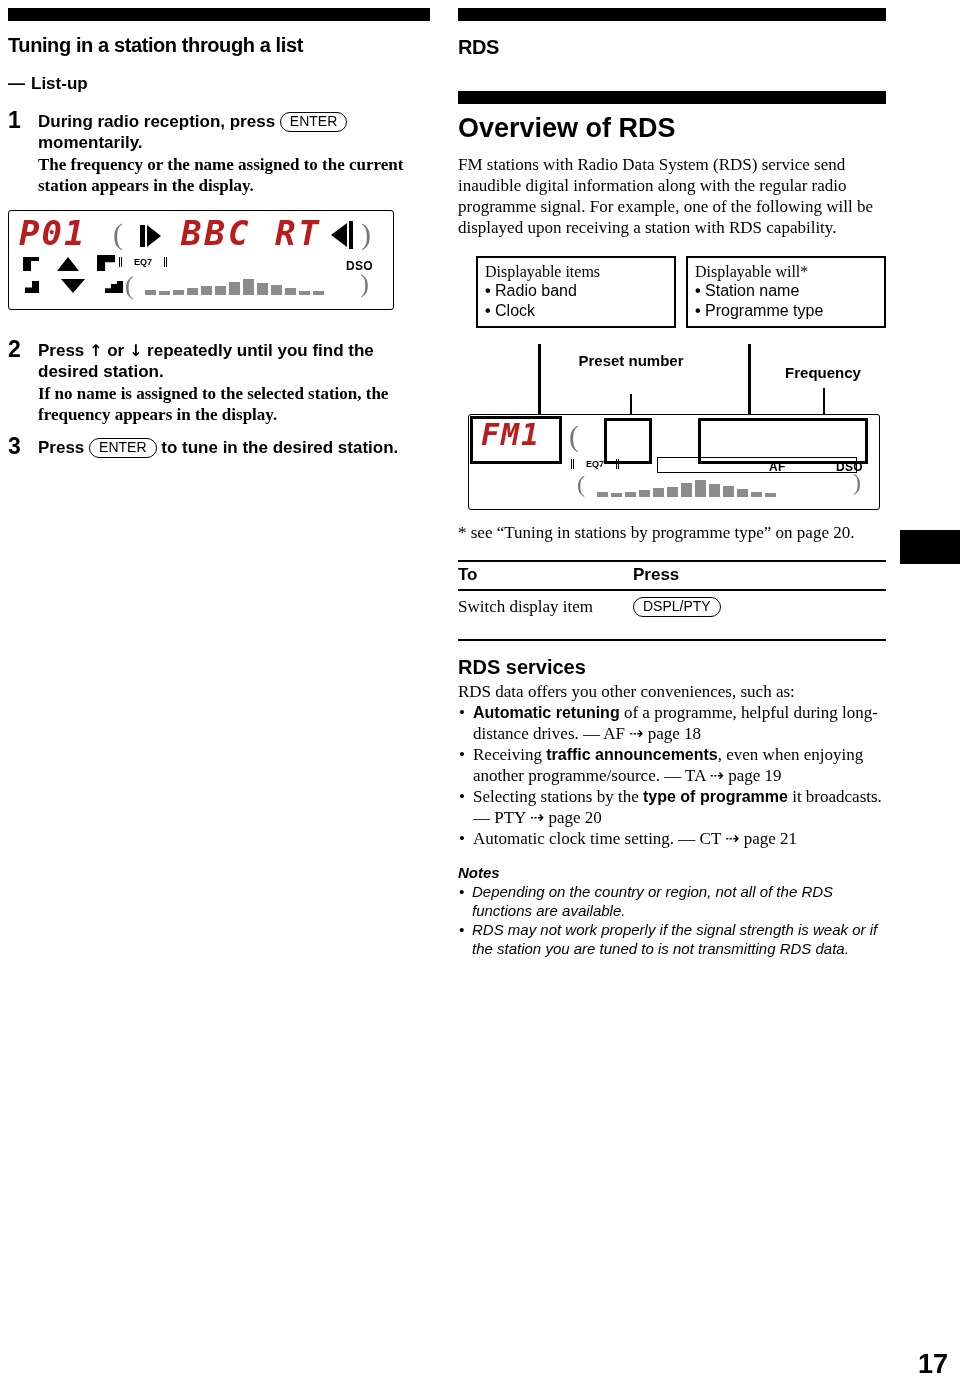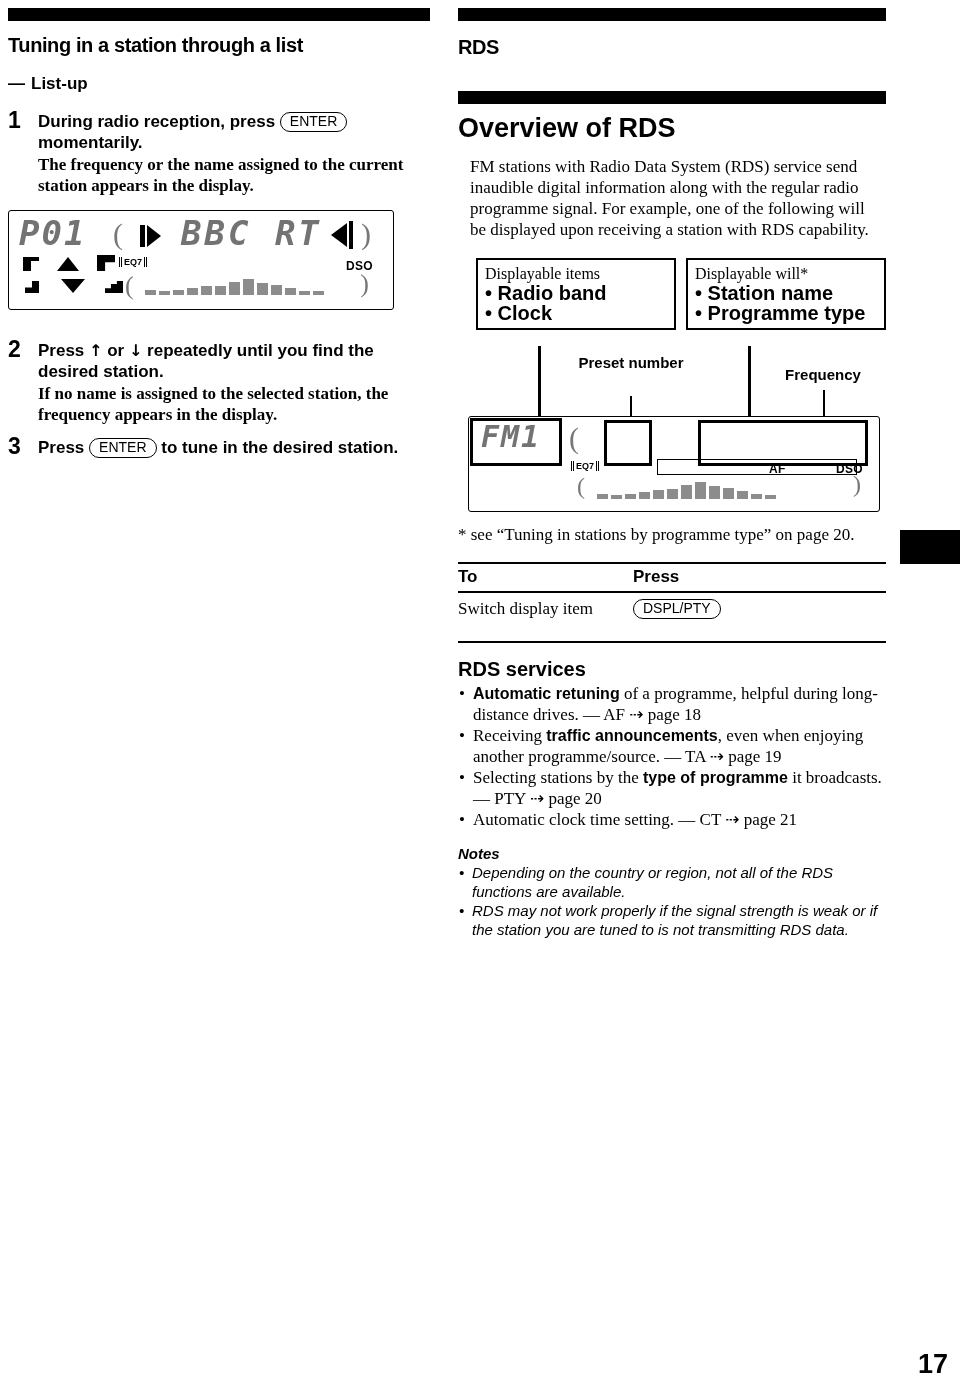--- a/index.html
+++ b/index.html
@@ -86,58 +86,58 @@
     vertical-align:1px;
     white-space:nowrap;
   }
 
   .arrow-gl { font-family:"DejaVu Sans", sans-serif; font-size:16px; }
 
   
   p.body {
     font-family:"Liberation Serif", serif;
     font-size:17px; line-height:21px;
-    margin:12px;
+    margin:0;
   }
 
   
   .lcd {
     position:relative;
     border:1.5px solid #000;
     border-radius:3px;
     background:#fff;
     height:108px;
     overflow:hidden;
   }
   .lcd-inner { position:absolute; inset:0; }
   .dotword {
     position:absolute;
     font-family:"DejaVu Sans Mono", monospace;
     font-weight:bold;
     font-style:italic;
     font-size:34px;
     letter-spacing:2px;
-    color:#737373;
+    color:#b91c1c;
   }
   .dotword.small { font-size:30px; }
   .tiny-label {
     position:absolute;
     font-family:"Liberation Sans", sans-serif;
     font-weight:bold;
     font-size:12px;
     letter-spacing:0.3px;
   }
   .eqbox {
     position:absolute;
     font-family:"Liberation Sans", sans-serif;
     font-weight:bold;
     font-size:9px;
     border-left:3px double #000;
     border-right:3px double #000;
-    padding:0 2px;
+    padding:0 12px;
   }
   .bracket {
     position:absolute;
     font-family:"Liberation Serif", serif;
     font-size:30px;
     color:#777;
   }
   .specbar { position:absolute; display:flex; align-items:flex-end; gap:3px; }
   .specbar span { display:block; width:11px; background:#8c8c8c; }
 
@@ -157,22 +157,22 @@
     background:#fff;
     padding:4px 7px 5px 7px;
   }
   .callout .ctitle {
     font-family:"Liberation Serif", serif;
     font-size:16px; line-height:19px;
   }
   .callout ul { margin:0; padding:0; list-style:none; }
   .callout li {
     font-family:"Liberation Sans", sans-serif;
-    font-weight:bold;
-    font-size:20px; line-height:20px;
+    font-weight:normal;
+    font-size:16px; line-height:20px;
   }
   .callout li:before { content:"• "; font-weight:bold; }
 
   .lbl-plain {
     position:absolute;
     font-family:"Liberation Sans", sans-serif;
     font-weight:bold;
     font-size:15px; line-height:18px;
     text-align:center;
   }
@@ -436,20 +436,21 @@
         <tr>
           <td class="c1">Switch display item</td>
           <td>
             <span class="pill">DSPL/PTY</span>
           </td>
         </tr>
       </tbody>
     </table>
 
     <h3 class="sub">RDS services</h3>
+    <p class="body">RDS data offers you other conveniences, such as:</p>
 
     <ul class="rds">
       <li><span></span><span class="b">Automatic retuning</span><span> of a programme, helpful during long-distance drives. — AF ⇢ page 18</span></li>
       <li><span>Receiving </span><span class="b">traffic announcements</span><span>, even when enjoying another programme/source. — TA ⇢ page 19</span></li>
       <li><span>Selecting stations by the </span><span class="b">type of programme</span><span> it broadcasts. — PTY ⇢ page 20</span></li>
       <li><span>Automatic clock time setting. — CT ⇢ page 21</span><span class="b"></span><span></span></li>
     </ul>
 
     <div class="notes-title">Notes</div>
     <ul class="notes">

